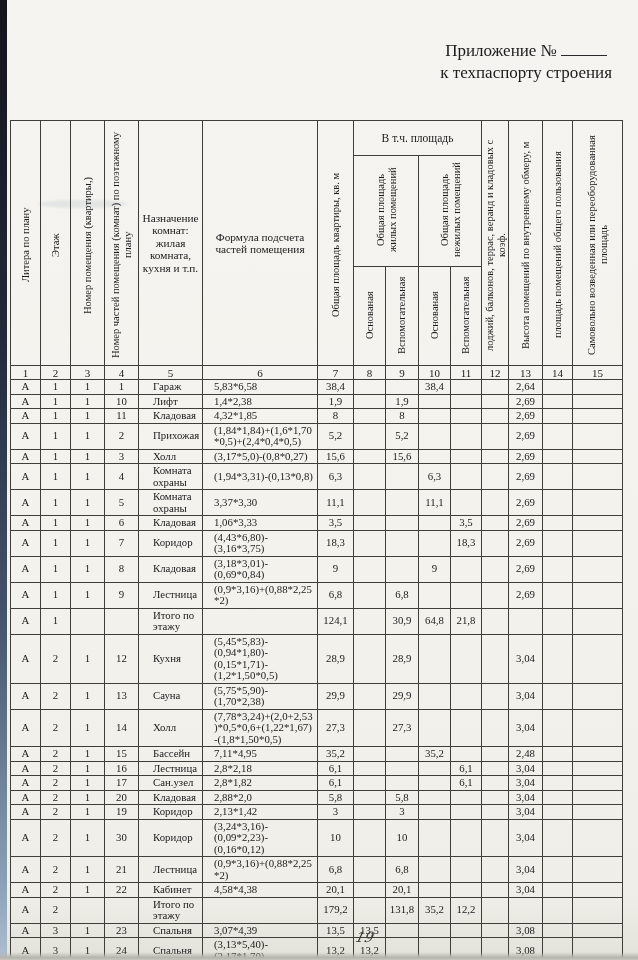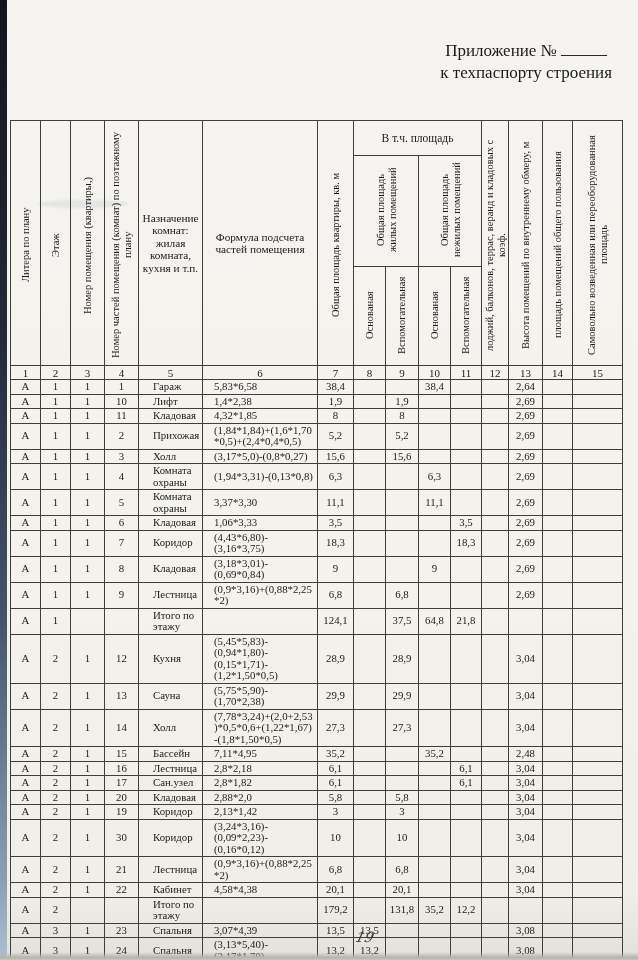--- a/index.html
+++ b/index.html
@@ -313,21 +313,21 @@
           </tr>
           <tr>
             <td class="c1">А</td>
             <td class="c2">1</td>
             <td class="c3"></td>
             <td class="c4"></td>
             <td class="c5">Итого по этажу</td>
             <td class="c6"></td>
             <td class="c7">124,1</td>
             <td class="c8"></td>
-            <td class="c9">37,5</td>
+            <td class="c9">30,9</td>
             <td class="c10">64,8</td>
             <td class="c11">21,8</td>
             <td class="c12"></td>
             <td class="c13"></td>
             <td class="c14"></td>
             <td class="c15"></td>
           </tr>
           <tr>
             <td class="c1">А</td>
             <td class="c2">2</td>

